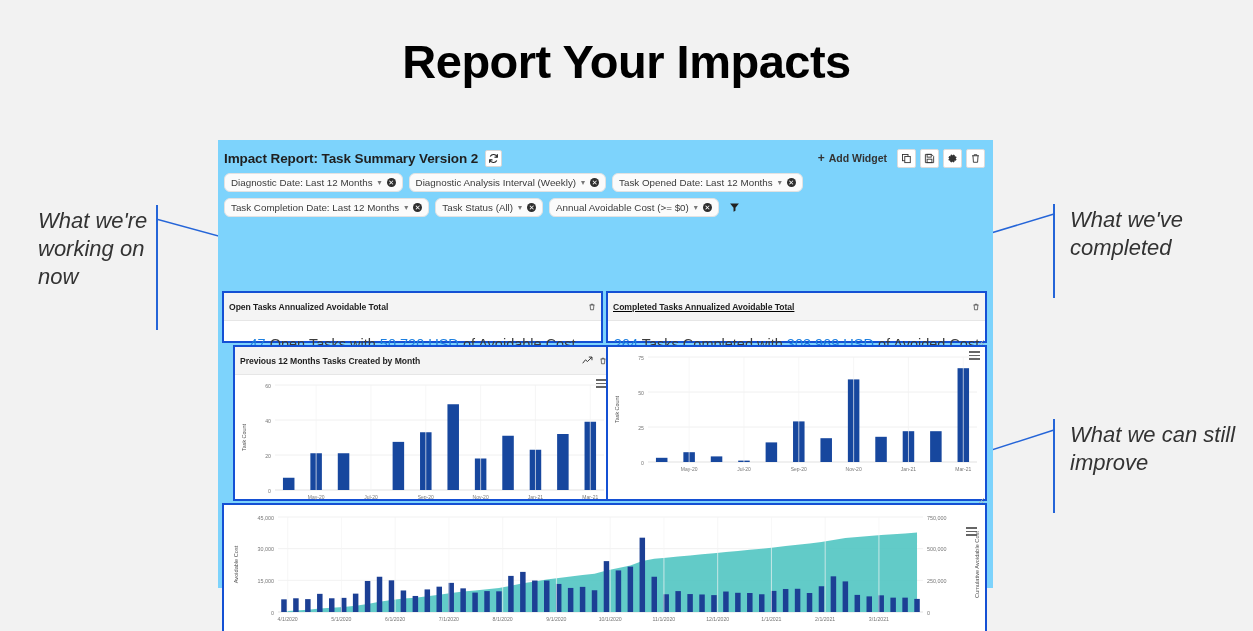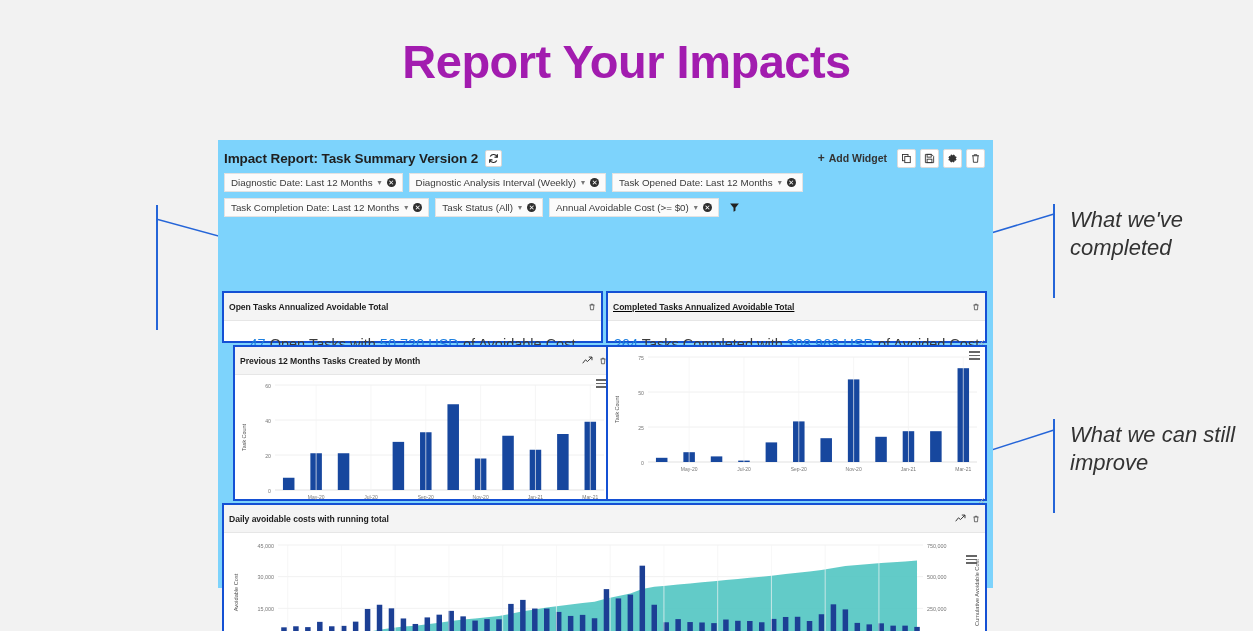--- a/index.html
+++ b/index.html
@@ -9,21 +9,21 @@
     font-family: "Liberation Sans", sans-serif;
     overflow: hidden;
   }
   #root { position: relative; width: 1253px; height: 631px; }
 
   
   .page-title {
     position: absolute; left: 0; top: 34px; width: 1253px;
     text-align: center;
     font-size: 47px; font-weight: bold; letter-spacing: -0.5px;
-    color: #a21caf;
+    color: #000000;
     font-family: "Liberation Sans", sans-serif;
   }
 
   
   .annot {
     position: absolute;
     font-style: italic;
     font-size: 22px;
     line-height: 28px;
     color: #333333;
@@ -69,21 +69,21 @@
     background: #fff; cursor: pointer;
   }
 
   
   .filters {
     display: flex; flex-wrap: wrap; gap: 6px;
     padding: 3px 6px 4px 6px;
   }
   .chip {
     display: flex; align-items: center; gap: 5px;
-    border: 1px solid #e2e2e2; border-radius: 0;
+    border: 1px solid #e2e2e2; border-radius: 6px;
     background: #fbfbfb;
     height: 19px; padding: 0 6px;
     font-size: 9.8px; color: #3a3a3a; white-space: nowrap;
     cursor: pointer;
   }
   .chip .caret { font-size: 8px; color: #777; }
   .chip .clear {
     width: 9px; height: 9px; border-radius: 50%;
     background: #2e2e2e; color: #fff; font-size: 7px;
     display: flex; align-items: center; justify-content: center;
@@ -145,20 +145,21 @@
     width: 7px; height: 7px; cursor: nwse-resize;
   }
 </style>
 </head>
 <body>
 
 <div id="root">
 
   <div class="page-title">Report Your Impacts</div>
 
+  <div class="annot annot-left">What we're working on now</div>
   <div class="ann-line vbar" style="left:156px; top:205px; height:125px;"></div>
   <svg style="position:absolute;left:156px;top:215px;" width="112" height="38">
     <line x1="0" y1="4" x2="110" y2="34" stroke="#2565d8" stroke-width="1.5"></line>
   </svg>
 
   <div class="annot annot-r1">What we've completed</div>
   <div class="ann-line vbar" style="left:1053px; top:204px; height:94px;"></div>
   <svg style="position:absolute;left:948px;top:208px;" width="108" height="40">
     <line x1="0" y1="38" x2="106" y2="6" stroke="#2565d8" stroke-width="1.5"></line>
   </svg>
@@ -402,35 +403,20 @@
             </div>
         </div>
         <div class="resize-handle">
           <svg width="7" height="7">
               <path d="M7 0 L0 7 M7 3 L3 7" stroke="#aaa" stroke-width="0.8"></path>
             </svg>
         </div>
       </div>
 
       <div class="widget" id="w-daily">
-        <div class="wg-head">
-          <div class="wg-title">Daily avoidable costs with running total</div>
-          <div class="wg-head-spacer"></div>
-          <div class="wg-ico">
-            <svg width="11" height="9" viewBox="0 0 16 12" fill="none" stroke="#333" stroke-width="1.4">
-              <path d="M1 10 L5 5 L8 7.5 L14.5 1"></path>
-                <path d="M10.5 1h4v4" stroke-linecap="round"></path>
-            </svg>
-          </div>
-          <div class="wg-ico">
-            <svg width="8" height="8" viewBox="0 0 16 16" fill="none" stroke="#444" stroke-width="1.5">
-                <path d="M3 4h10M6 4V2.5h4V4M4.3 4l.7 9.5h6l.7-9.5"></path>
-              </svg>
-          </div>
-        </div>
         <div class="chart-body">
           <svg class="chart-svg" id="svg-daily" viewBox="0 0 761 137" preserveAspectRatio="none">
               <text x="50" y="109.6" text-anchor="end" font-size="5.4" fill="#777" font-family="&quot;Liberation Sans&quot;, sans-serif">0</text>
               <line x1="54" y1="75.33333333333334" x2="699" y2="75.33333333333334" stroke="#eee" stroke-width="0.8"></line>
               <text x="50" y="77.93333333333334" text-anchor="end" font-size="5.4" fill="#777" font-family="&quot;Liberation Sans&quot;, sans-serif">15,000</text>
               <line x1="54" y1="43.66666666666667" x2="699" y2="43.66666666666667" stroke="#eee" stroke-width="0.8"></line>
               <text x="50" y="46.26666666666667" text-anchor="end" font-size="5.4" fill="#777" font-family="&quot;Liberation Sans&quot;, sans-serif">30,000</text>
               <line x1="54" y1="12" x2="699" y2="12" stroke="#eee" stroke-width="0.8"></line>
               <text x="50" y="14.6" text-anchor="end" font-size="5.4" fill="#777" font-family="&quot;Liberation Sans&quot;, sans-serif">45,000</text>
               <text x="703" y="109.6" text-anchor="start" font-size="5.4" fill="#777" font-family="&quot;Liberation Sans&quot;, sans-serif">0</text>

